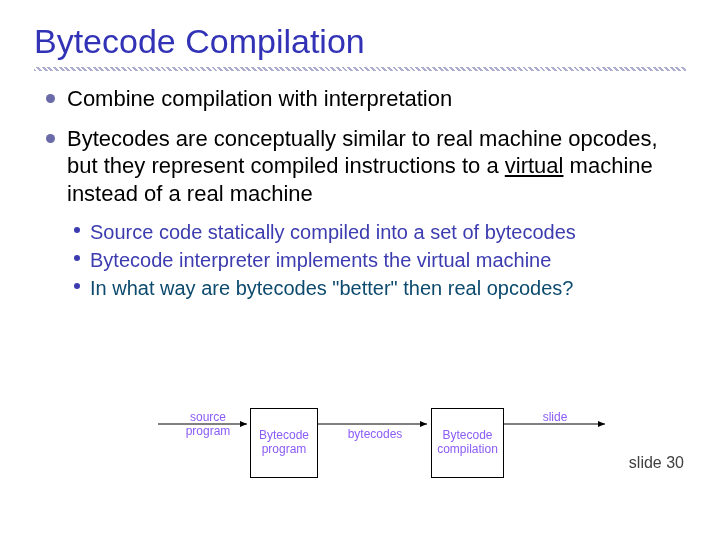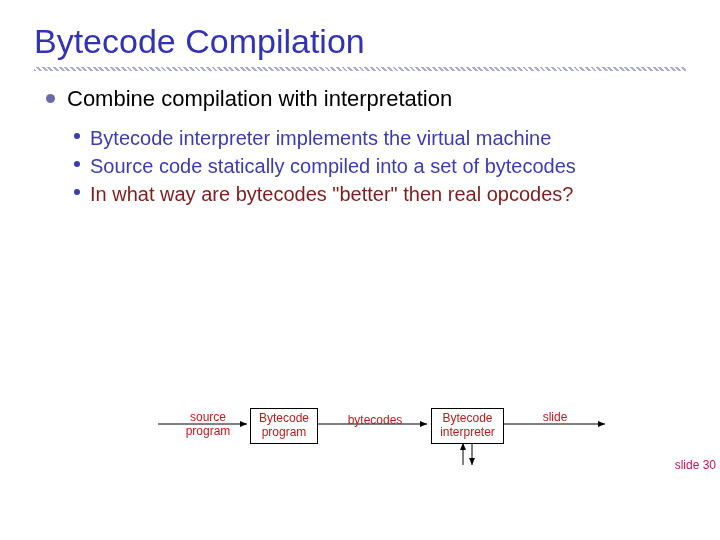--- a/index.html
+++ b/index.html
@@ -5,50 +5,58 @@
   body{margin:0;font-family:Verdana,Geneva,sans-serif;background:#fff;color:#000}
   .slide{width:720px;height:484px;box-sizing:border-box;padding:22px 34px 14px 34px;position:relative}
   h1{margin:0 0 6px 0;font-size:34px;font-weight:400;color:#3232b6;font-family:Tahoma,Verdana,sans-serif}
   .rule{height:4px;background-image:repeating-linear-gradient(45deg,#adadcf 0 2px,transparent 2px 4px);margin:0 0 14px 0}
   ul.main{list-style:none;padding:0;margin:12px;font-size:22px;line-height:1.25}
   ul.main>li{display:flex;align-items:flex-start;margin:4px 0}
   ul.main>li>.dot{flex:0 0 auto;margin:9px 12px 0 0;width:9px;height:9px;border-radius:50%;background:#6a6aa8}
   ul.sub{list-style:none;padding:0;margin:2px 0 6px 40px;font-size:20px;color:#3c3cb0;line-height:1.3}
   ul.sub>li{display:flex;align-items:flex-start;margin:2px 0}
   ul.sub>li>.sdot{flex:0 0 auto;margin:8px 10px 0 0;width:6px;height:6px;border-radius:50%;background:#3c3cb0}
-  .q{color:#7f1d1d}
+  .q{color:#0c4a6e}
   .u{text-decoration:underline}
-  .diagram{position:absolute;left:0;width:720px;top:402px;height:110px;font-size:12px;font-family:Verdana,sans-serif;color:#b91c1c}
+  .diagram{position:absolute;left:0;width:720px;top:402px;height:110px;font-size:12px;font-family:Verdana,sans-serif;color:#8b5cf6}
   .dlab,.dbox{position:absolute;text-align:center}
-  .dbox{border:1px solid #000;padding:3px 4px;line-height:1.15;background:#fff}
+  .dbox{border:1px solid #000;padding:20px 4px;line-height:1.15;background:#fff}
   svg.arrows{position:absolute;left:0;top:0;width:720px;height:110px}
-  .footer{position:absolute;right:4px;bottom:12px;font-size:12px;color:#be185d}
+  .footer{position:absolute;right:36px;bottom:12px;font-size:16px;color:#404040}
 </style>
 </head>
 <body>
 
 <div class="slide">
   <h1>Bytecode Compilation</h1>
   <div class="rule"></div>
 
   <ul class="main">
     <li>
         <span class="dot"></span>
       <span>Combine compilation with interpretation</span>
       </li>
   </ul>
 
+  <ul class="main">
+    <li>
+        <span class="dot"></span>
+      <span>
+        <span>Bytecodes are conceptually similar to real machine opcodes, but they represent compiled instructions to a </span><span class="u">virtual</span><span> machine instead of a real machine</span>
+      </span>
+      </li>
+  </ul>
   <ul class="sub">
     <li>
         <span class="sdot"></span>
-      <span>Bytecode interpreter implements the virtual machine</span>
+      <span>Source code statically compiled into a set of bytecodes</span>
       </li>
     <li>
         <span class="sdot"></span>
-      <span>Source code statically compiled into a set of bytecodes</span>
+      <span>Bytecode interpreter implements the virtual machine</span>
       </li>
     <li>
         <span class="sdot"></span>
       <span class="q">In what way are bytecodes "better" then real opcodes?</span>
       </li>
   </ul>
 
   <div class="diagram">
     <svg class="arrows">
       <defs>
@@ -63,22 +71,22 @@
       <line x1="472" y1="41" x2="472" y2="63" stroke="#000" stroke-width="1" marker-end="url(#ah)"></line>
     </svg>
     <div class="dlab" style="left:178px;top:8px;width:60px">
       <span>source</span><br>
       <span>program</span>
     </div>
     <div class="dbox" style="left:250px;top:6px;width:58px">
       <span>Bytecode</span><br>
       <span>program</span>
     </div>
-    <div class="dlab" style="left:340px;top:11px;width:70px">bytecodes</div>
+    <div class="dlab" style="left:340px;top:25px;width:70px">bytecodes</div>
     <div class="dbox" style="left:431px;top:6px;width:63px">
       <span>Bytecode</span><br>
-      <span>interpreter</span>
+      <span>compilation</span>
     </div>
     <div class="dlab" style="left:530px;top:8px;width:50px">slide</div>
   </div>
 
   <div class="footer">slide 30</div>
 </div>
 
 </body></html>

